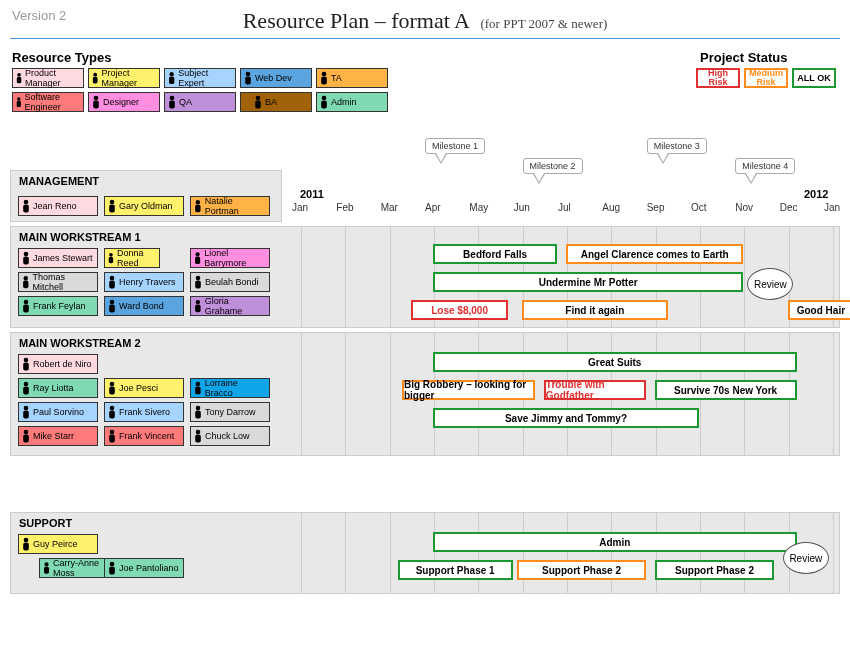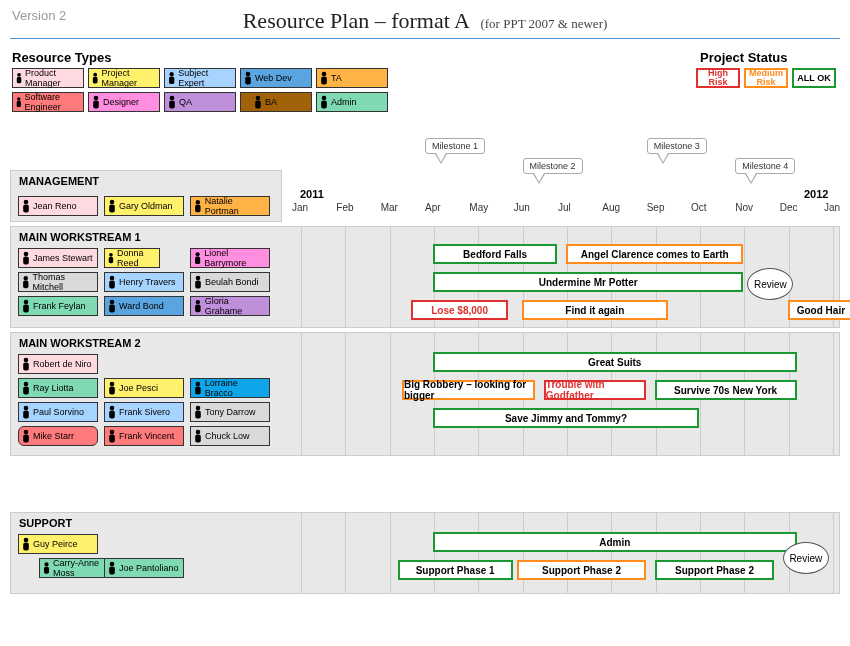--- a/index.html
+++ b/index.html
@@ -330,21 +330,21 @@
       </svg>
       <span class="txt">Frank Sivero</span>
     </div>
     <div class="chip" style="left: 190px; top: 402px; width: 80px; background: rgb(217, 217, 217);">
       <svg class="person-icon" width="10" height="14" viewBox="0 0 10 14">
         <circle cx="5" cy="3" r="2.3" fill="#000"></circle>
         <rect x="2.2" y="5.5" width="5.6" height="8" rx="2" fill="#000"></rect>
       </svg>
       <span class="txt">Tony Darrow</span>
     </div>
-    <div class="chip" style="left: 18px; top: 426px; width: 80px; background: rgb(255, 122, 122); border-radius: 6px;">
+    <div class="chip" style="left: 18px; top: 426px; width: 80px; background: rgb(255, 122, 122);">
       <svg class="person-icon" width="10" height="14" viewBox="0 0 10 14">
         <circle cx="5" cy="3" r="2.3" fill="#000"></circle>
         <rect x="2.2" y="5.5" width="5.6" height="8" rx="2" fill="#000"></rect>
       </svg>
       <span class="txt">Mike Starr</span>
     </div>
     <div class="chip" style="left: 104px; top: 426px; width: 80px; background: rgb(255, 122, 122);">
       <svg class="person-icon" width="10" height="14" viewBox="0 0 10 14">
         <circle cx="5" cy="3" r="2.3" fill="#000"></circle>
         <rect x="2.2" y="5.5" width="5.6" height="8" rx="2" fill="#000"></rect>

